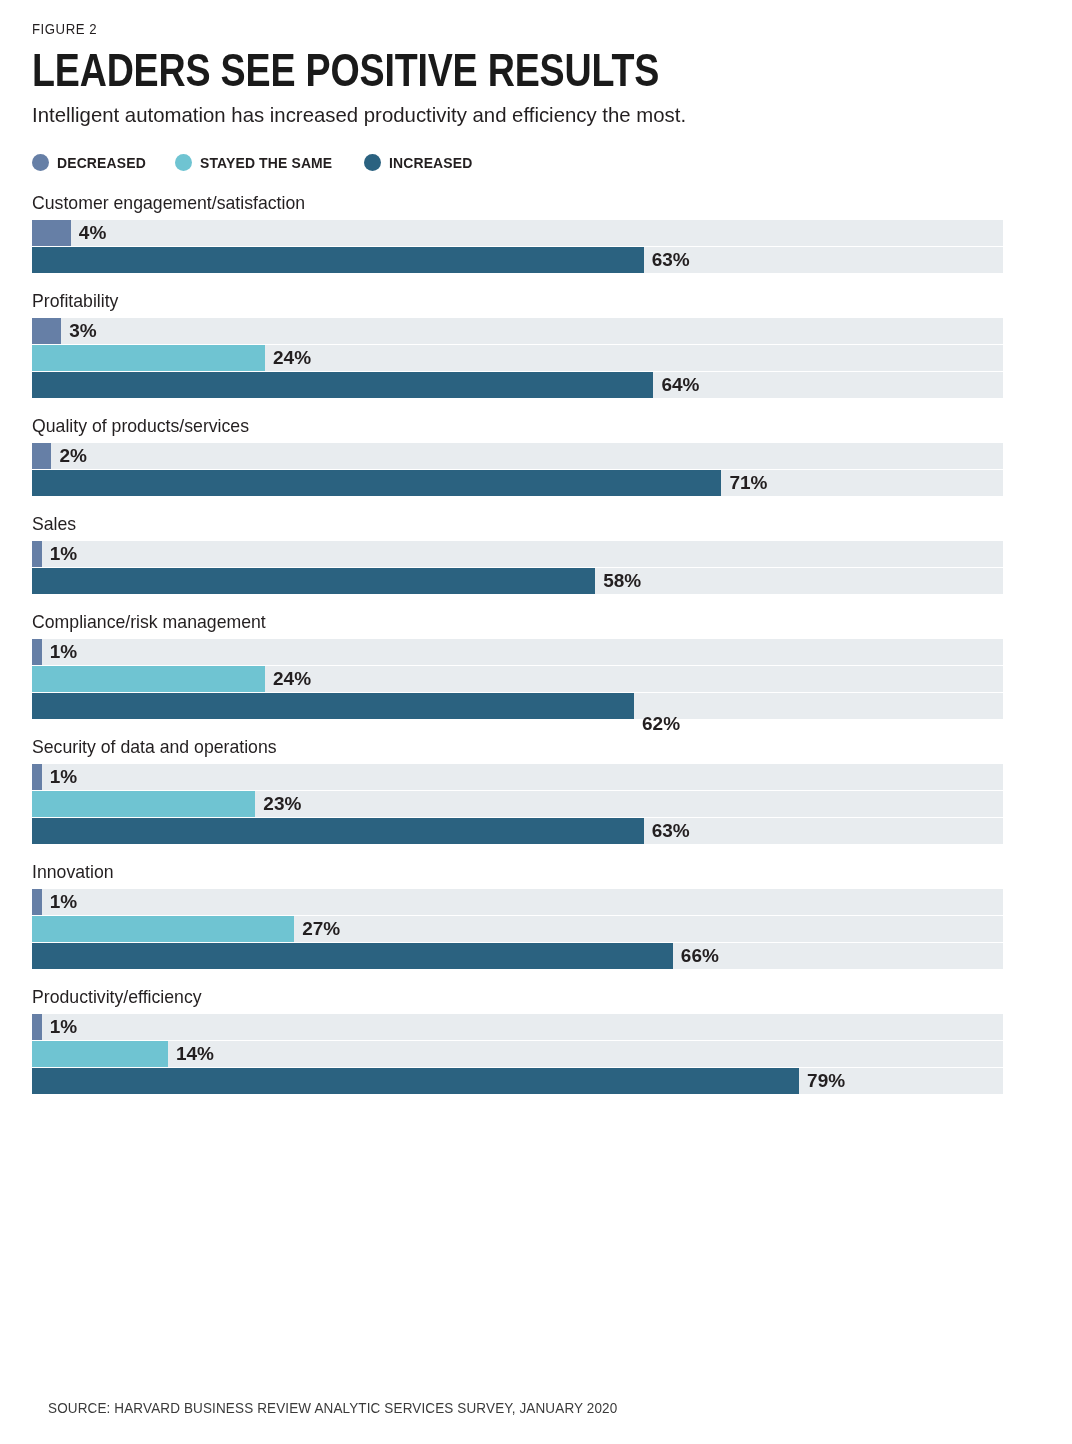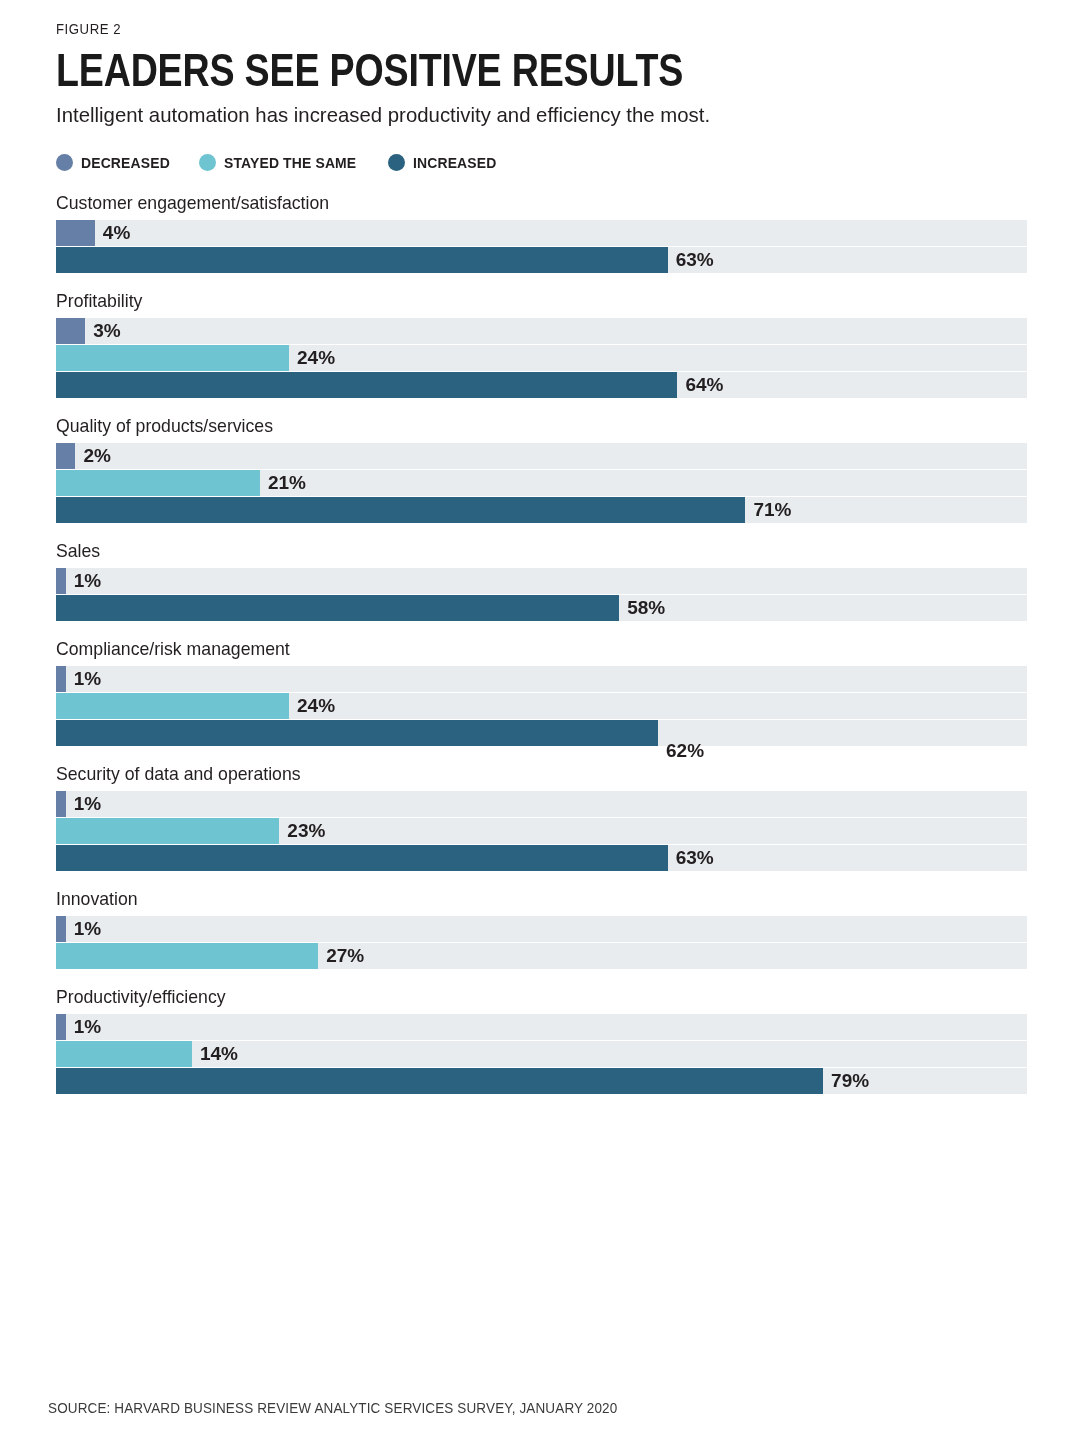--- a/index.html
+++ b/index.html
@@ -3,21 +3,21 @@
 <meta charset="utf-8">
 <style>
   html,body{margin:0;padding:0;}
   body{
     width:1072px;height:1444px;
     background:#ffffff;
     font-family:"Liberation Sans", sans-serif;
     -webkit-font-smoothing:antialiased;
     overflow:hidden;
   }
-  .page{position:relative;width:1072px;height:1444px;box-sizing:border-box;padding:0 56px;}
+  .page{position:relative;width:1072px;height:1444px;box-sizing:border-box;padding:0 32px;}
 
   
   .fig-label{
     font-size:15px;letter-spacing:.04em;color:#231f20;
     font-weight:400;padding-top:20px;
     transform:scaleX(.88);transform-origin:left center;
   }
   .fig-title{
     font-size:47px;line-height:1.0;font-weight:bold;color:#1a1a1a;
     letter-spacing:-.005em;margin-top:9px;
@@ -116,24 +116,20 @@
           <span class="val" style="left: 64%;">64%</span>
         </div>
       </div>
       <div class="group">
         <div class="group-label">Quality of products/services</div>
         <div class="track">
           <div class="bar" style="width: 2%; background: rgb(102, 127, 166);"></div>
           <span class="val" style="left: 2%;">2%</span>
         </div>
         <div class="track">
-          <div class="bar" style="width: 21%; background: rgb(111, 196, 210);"></div>
-          <span class="val" style="left: 21%;">21%</span>
-        </div>
-        <div class="track">
           <div class="bar" style="width: 71%; background: rgb(43, 98, 128);"></div>
           <span class="val" style="left: 71%;">71%</span>
         </div>
       </div>
       <div class="group">
         <div class="group-label">Sales</div>
         <div class="track">
           <div class="bar" style="width: 1%; background: rgb(102, 127, 166);"></div>
           <span class="val" style="left: 1%;">1%</span>
         </div>
@@ -175,20 +171,24 @@
       <div class="group">
         <div class="group-label">Innovation</div>
         <div class="track">
           <div class="bar" style="width: 1%; background: rgb(102, 127, 166);"></div>
           <span class="val" style="left: 1%;">1%</span>
         </div>
         <div class="track">
           <div class="bar" style="width: 27%; background: rgb(111, 196, 210);"></div>
           <span class="val" style="left: 27%;">27%</span>
         </div>
+        <div class="track">
+          <div class="bar" style="width: 66%; background: rgb(43, 98, 128);"></div>
+          <span class="val" style="left: 66%;">66%</span>
+        </div>
       </div>
       <div class="group">
         <div class="group-label">Productivity/efficiency</div>
         <div class="track">
           <div class="bar" style="width: 1%; background: rgb(102, 127, 166);"></div>
           <span class="val" style="left: 1%;">1%</span>
         </div>
         <div class="track">
           <div class="bar" style="width: 14%; background: rgb(111, 196, 210);"></div>
           <span class="val" style="left: 14%; text-align: right;">14%</span>

